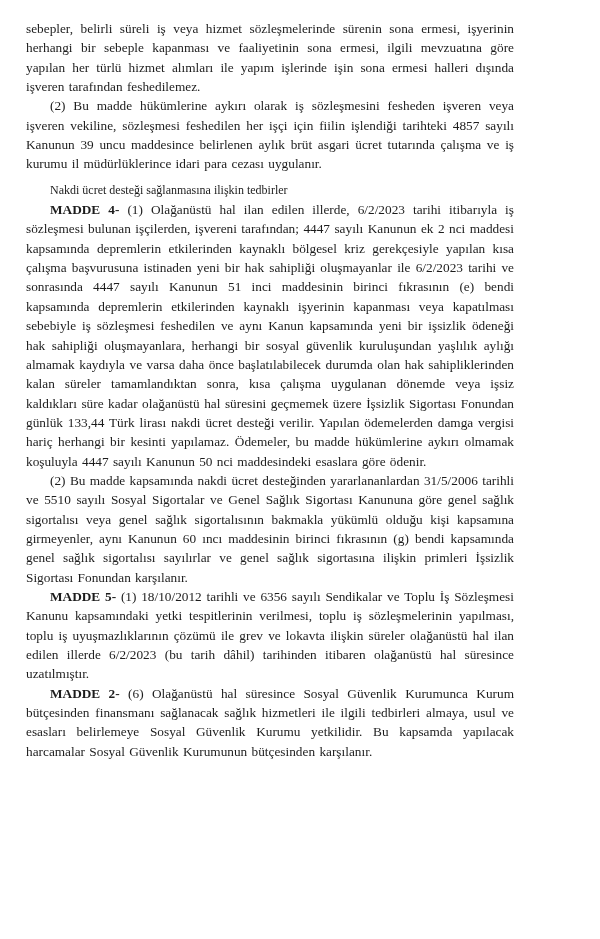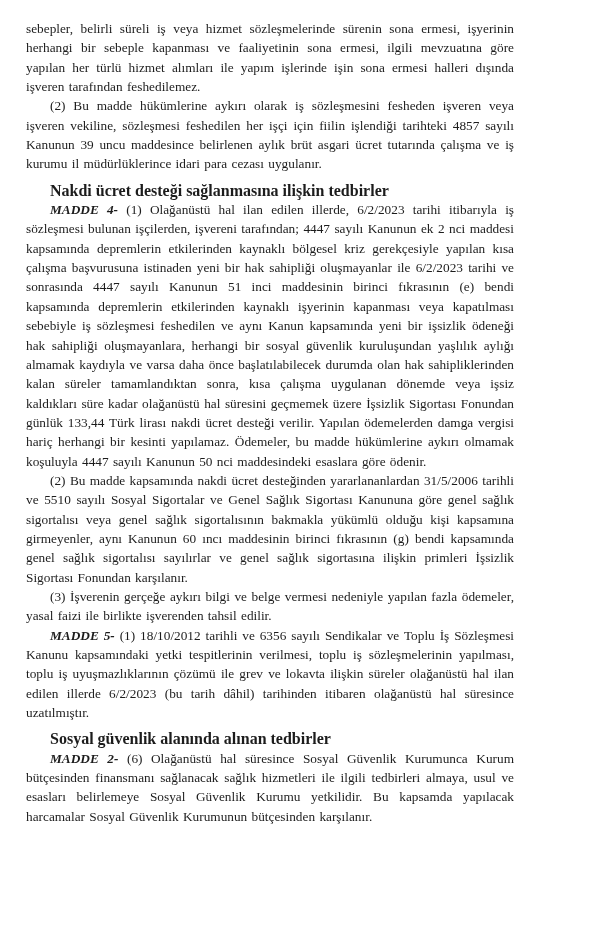--- a/index.html
+++ b/index.html
@@ -28,37 +28,34 @@
     text-align: justify;
     text-indent: 24px;
     word-spacing: 1px;
   }
   .doc-body p.paragraph.no-indent {
     text-indent: 0;
   }
   .doc-body h3.heading {
     margin: 7px 0 0 0;
     padding-left: 24px;
-    font-size: 16px;
+    font-size: 12px;
     line-height: 19.35px;
-    font-weight: bold;
+    font-weight: normal;
   }
   .doc-body b.article-lead {
     font-weight: bold;
-    font-style: italic;
   }
 </style>
 </head>
 <body>
 
 <main class="page">
   <div class="doc-body">
       <p class="paragraph no-indent"><span>sebepler, belirli süreli iş veya hizmet sözleşmelerinde sürenin sona ermesi, işyerinin herhangi bir sebeple kapanması ve faaliyetinin sona ermesi, ilgili mevzuatına göre yapılan her türlü hizmet alımları ile yapım işlerinde işin sona ermesi halleri dışında işveren tarafından feshedilemez.</span></p>
       <p class="paragraph"><span>(2) Bu madde hükümlerine aykırı olarak iş sözleşmesini fesheden işveren veya işveren vekiline, sözleşmesi feshedilen her işçi için fiilin işlendiği tarihteki 4857 sayılı Kanunun 39 uncu maddesince belirlenen aylık brüt asgari ücret tutarında çalışma ve iş kurumu il müdürlüklerince idari para cezası uygulanır.</span></p>
       <h3 class="heading"><span>Nakdi ücret desteği sağlanmasına ilişkin tedbirler</span></h3>
       <p class="paragraph"><b class="article-lead">MADDE 4-</b><span> (1) Olağanüstü hal ilan edilen illerde, 6/2/2023 tarihi itibarıyla iş sözleşmesi bulunan işçilerden, işvereni tarafından; 4447 sayılı Kanunun ek 2 nci maddesi kapsamında depremlerin etkilerinden kaynaklı bölgesel kriz gerekçesiyle yapılan kısa çalışma başvurusuna istinaden yeni bir hak sahipliği oluşmayanlar ile 6/2/2023 tarihi ve sonrasında 4447 sayılı Kanunun 51 inci maddesinin birinci fıkrasının (e) bendi kapsamında depremlerin etkilerinden kaynaklı işyerinin kapanması veya kapatılması sebebiyle iş sözleşmesi feshedilen ve aynı Kanun kapsamında yeni bir işsizlik ödeneği hak sahipliği oluşmayanlara, herhangi bir sosyal güvenlik kuruluşundan yaşlılık aylığı almamak kaydıyla ve varsa daha önce başlatılabilecek durumda olan hak sahipliklerinden kalan süreler tamamlandıktan sonra, kısa çalışma uygulanan dönemde veya işsiz kaldıkları süre kadar olağanüstü hal süresini geçmemek üzere İşsizlik Sigortası Fonundan günlük 133,44 Türk lirası nakdi ücret desteği verilir. Yapılan ödemelerden damga vergisi hariç herhangi bir kesinti yapılamaz. Ödemeler, bu madde hükümlerine aykırı olmamak koşuluyla 4447 sayılı Kanunun 50 nci maddesindeki esaslara göre ödenir.</span></p>
       <p class="paragraph"><span>(2) Bu madde kapsamında nakdi ücret desteğinden yararlananlardan 31/5/2006 tarihli ve 5510 sayılı Sosyal Sigortalar ve Genel Sağlık Sigortası Kanununa göre genel sağlık sigortalısı veya genel sağlık sigortalısının bakmakla yükümlü olduğu kişi kapsamına girmeyenler, aynı Kanunun 60 ıncı maddesinin birinci fıkrasının (g) bendi kapsamında genel sağlık sigortalısı sayılırlar ve genel sağlık sigortasına ilişkin primleri İşsizlik Sigortası Fonundan karşılanır.</span></p>
-      <p class="paragraph"><span>(3) İşverenin gerçeğe aykırı bilgi ve belge vermesi nedeniyle yapılan fazla ödemeler, yasal faizi ile birlikte işverenden tahsil edilir.</span></p>
       <p class="paragraph"><b class="article-lead">MADDE 5-</b><span> (1) 18/10/2012 tarihli ve 6356 sayılı Sendikalar ve Toplu İş Sözleşmesi Kanunu kapsamındaki yetki tespitlerinin verilmesi, toplu iş sözleşmelerinin yapılması, toplu iş uyuşmazlıklarının çözümü ile grev ve lokavta ilişkin süreler olağanüstü hal ilan edilen illerde 6/2/2023 (bu tarih dâhil) tarihinden itibaren olağanüstü hal süresince uzatılmıştır.</span></p>
-      <h3 class="heading"><span>Sosyal güvenlik alanında alınan tedbirler</span></h3>
       <p class="paragraph"><b class="article-lead">MADDE 2-</b><span> (6) Olağanüstü hal süresince Sosyal Güvenlik Kurumunca Kurum bütçesinden finansmanı sağlanacak sağlık hizmetleri ile ilgili tedbirleri almaya, usul ve esasları belirlemeye Sosyal Güvenlik Kurumu yetkilidir. Bu kapsamda yapılacak harcamalar Sosyal Güvenlik Kurumunun bütçesinden karşılanır.</span></p>
     </div>
 </main>
 
 </body></html>

